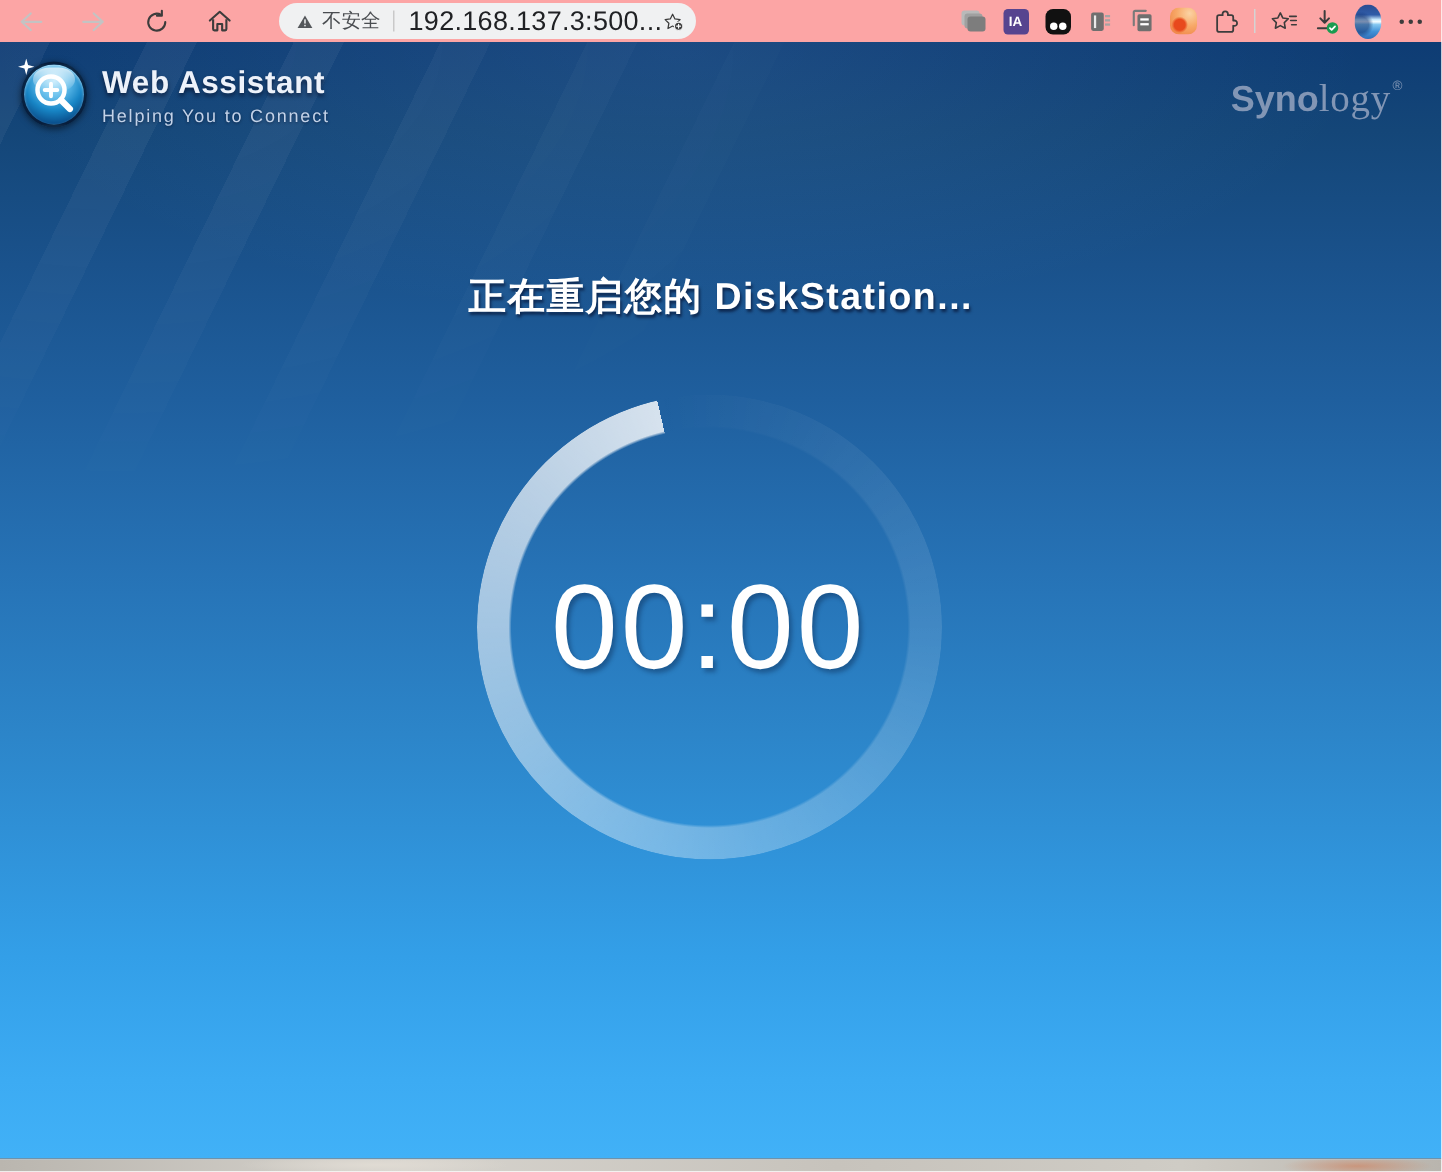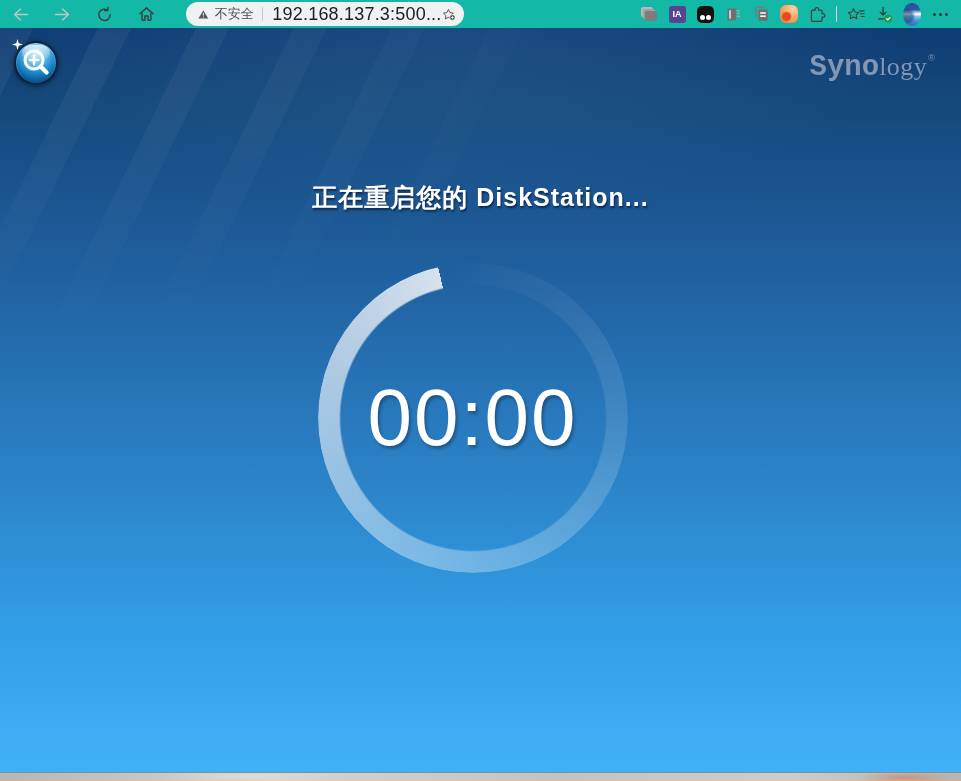--- a/index.html
+++ b/index.html
@@ -2,21 +2,21 @@
 <html><head>
 <meta charset="utf-8">
 <style>
   * { margin:0; padding:0; box-sizing:border-box; }
   html,body { width:961px; height:781px; overflow:hidden;
     font-family:"Liberation Sans","DejaVu Sans",sans-serif; background:#fff; }
   .stage { position:relative; width:961px; height:781px; overflow:hidden; }
 
   
   .toolbar { position:absolute; top:0; left:0; width:961px; height:28px;
-    background:#14b8a6; display:flex; align-items:center; padding-left:10px; }
+    background:#fca5a5; display:flex; align-items:center; padding-left:10px; }
   .nav-btn { width:20px; height:20px; display:flex; align-items:center; justify-content:center;
     margin-right:22px; flex:0 0 auto; }
   .addr { margin-left:8px; width:278px; height:24px; background:#f0f1f2;
     border-radius:12px; display:flex; align-items:center; padding:0 9px 0 12px; flex:0 0 auto; }
   .addr-sec { font-size:13px; color:#4a4d51; margin:0 8px 0 6px; white-space:nowrap; }
   .addr-sep { width:1px; height:14px; background:#c9c9c9; margin-right:10px; }
   .addr-url { font-size:18px; color:#202124; white-space:nowrap; letter-spacing:0.2px; }
   .addr-spacer { flex:1; }
   .ext-row { position:absolute; right:0; top:0; height:28px; display:flex;
     align-items:center; column-gap:10px; padding-right:12px; }
@@ -73,21 +73,21 @@
     border-radius:50%/62%; background:linear-gradient(rgba(255,255,255,0.7), rgba(255,255,255,0.04)); }
   .sparkle { position:absolute; left:-4px; top:-4px; width:11px; height:11px; background:#fff;
     clip-path:polygon(50% 0,61% 39%,100% 50%,61% 61%,50% 100%,39% 61%,0 50%,39% 39%);
     filter:drop-shadow(0 0 2px #fff); }
   .wa-titles { margin-left:10px; padding-top:3px; }
   .wa-title { font-size:21px; font-weight:bold; color:#edf2fa; letter-spacing:0.4px;
     text-shadow:0 2px 3px rgba(0,0,20,0.55); }
   .wa-sub { font-size:12px; color:#c3d2e8; letter-spacing:1.2px; margin-top:2px;
     text-shadow:0 1px 2px rgba(0,0,20,0.45); }
   .brand { margin-left:auto; padding-top:10px; color:#8296b5; white-space:nowrap; }
-  .brand .syno { font-family:Liberation Mono, monospace; font-weight:bold; font-size:29px; }
+  .brand .syno { font-family:Liberation Sans, sans-serif; font-weight:bold; font-size:24px; }
   .brand .logy { font-family:"Liberation Serif","DejaVu Serif",serif; font-size:26px; letter-spacing:0.5px; }
   .brand sup { font-size:9px; vertical-align:14px; margin-left:1px; }
 
   .status-title { position:absolute; top:153px; left:0; width:100%; text-align:center;
     font-size:25px; font-weight:bold; color:#ffffff; letter-spacing:1px;
     text-shadow:1px 2px 2px rgba(0,0,25,0.55); }
 
   .spinner { position:absolute; top:235px; left:calc(50% - 163px); width:310px; height:310px;text-align:right; }
   .ring { position:absolute; inset:0; border-radius:50%;
     background:conic-gradient(from 347deg,
@@ -235,20 +235,24 @@
 
     <div class="wa-header">
       <div class="wa-logo">
         <span class="sparkle"></span>
         <svg width="44" height="44" viewBox="0 0 44 44" style="position:absolute;left:-2px;top:-2px;">
           <circle cx="20" cy="19" r="9" fill="rgba(170,225,255,0.18)" stroke="#ffffff" stroke-width="3"></circle>
           <path d="M20 14.8 v8.4 M15.8 19 h8.4" stroke="#ffffff" stroke-width="2.6" stroke-linecap="round"></path>
           <path d="M26.8 25.8 L32.6 31.6" stroke="#ffffff" stroke-width="4.2" stroke-linecap="round"></path>
         </svg>
       </div>
+      <div class="wa-titles">
+        <div class="wa-title">Web Assistant</div>
+        <div class="wa-sub">Helping You to Connect</div>
+      </div>
       <div class="brand"><span class="syno">Syno</span><span class="logy">logy</span><sup>®</sup></div>
     </div>
 
     <div class="status-title">正在重启您的 DiskStation...</div>
 
     <div class="spinner">
       <div class="ring"></div>
       <div class="timer">00:00</div>
     </div>
   </div>

